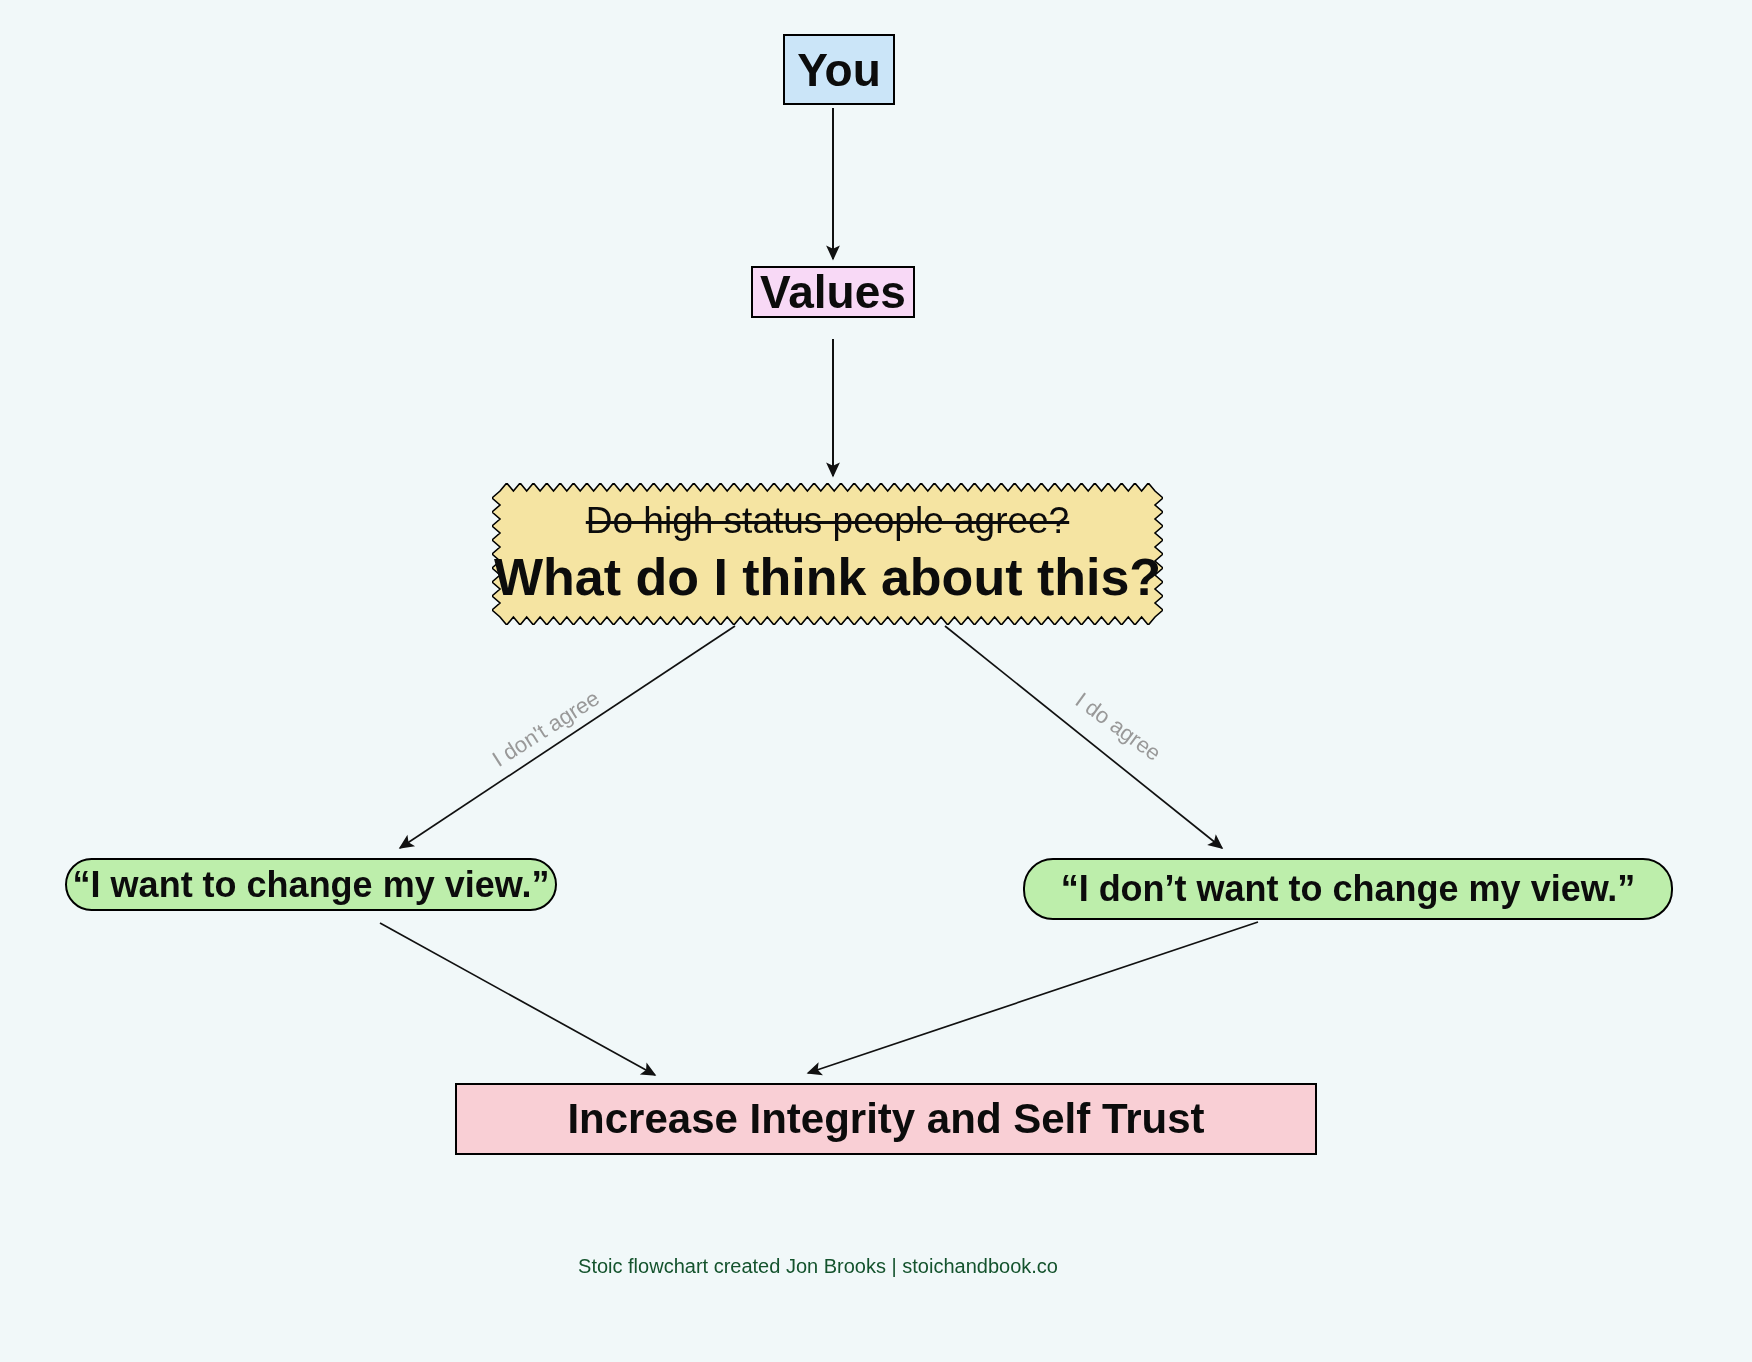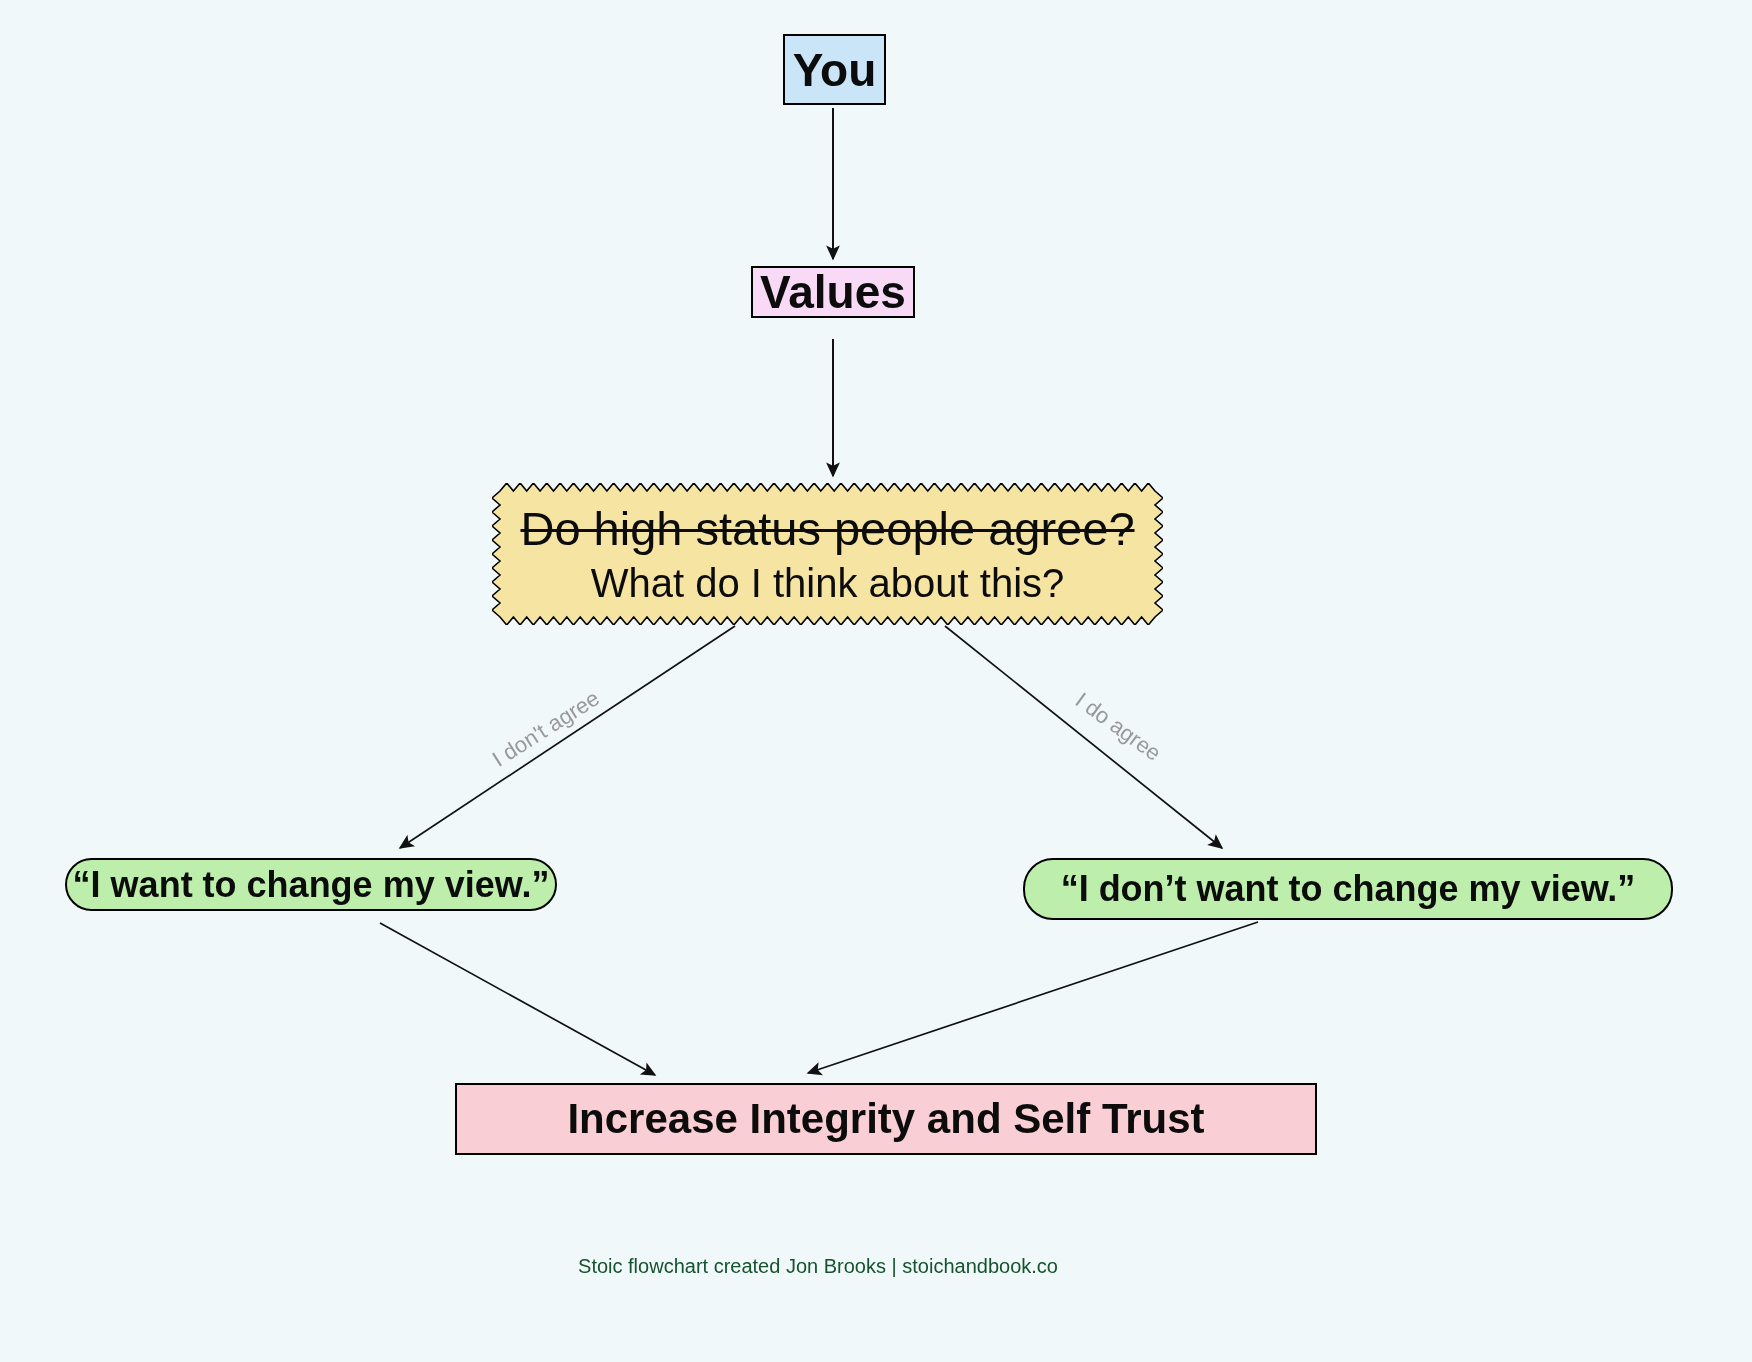--- a/index.html
+++ b/index.html
@@ -31,21 +31,21 @@
     align-items: center;
     justify-content: center;
     box-sizing: border-box;
     color: #0c0c0c;
     text-align: center;
     white-space: nowrap;
   }
   .rect-node { border: 2px solid #000; }
 
   .node-you {
-    left: 783px; top: 34px; width: 103px; height: 71px;
+    left: 783px; top: 34px; width: 112px; height: 71px;
     font-size: 46px; font-weight: bold;
   }
   .node-values {
     left: 751px; top: 266px; width: 164px; height: 52px;
     font-size: 46px; font-weight: bold;
   }
 
   .node-question {
     left: 492px; top: 483px; width: 671px; height: 142px;
   }
@@ -57,28 +57,28 @@
   .q-text {
     position: relative;
     display: flex;
     flex-direction: column;
     align-items: center;
     justify-content: center;
     gap: 4px;
     line-height: 1.18;
   }
   .q-line-struck {
-    font-size: 47px;
+    font-size: 37px;
     font-weight: normal;
     text-decoration: line-through;
     text-decoration-thickness: 3px;
   }
   .q-line-main {
-    font-size: 40px;
-    font-weight: normal;
+    font-size: 52px;
+    font-weight: bold;
   }
 
   .pill-node {
     border: 2px solid #000;
     border-radius: 30px;
     font-weight: bold;
     font-size: 36px;
   }
   .node-change-view  { left: 65px;   top: 858px; width: 492px; height: 53px; }
   .node-keep-view    { left: 1023px; top: 858px; width: 650px; height: 62px; }

